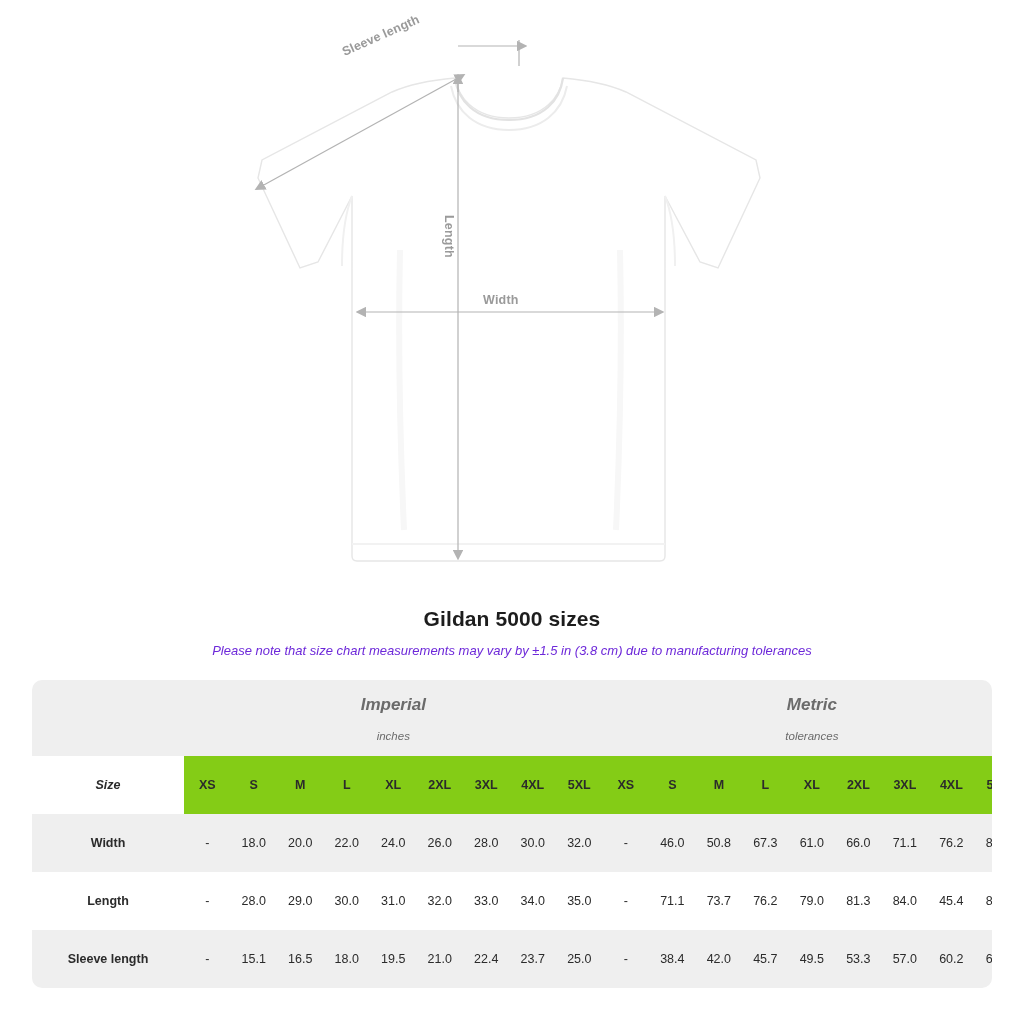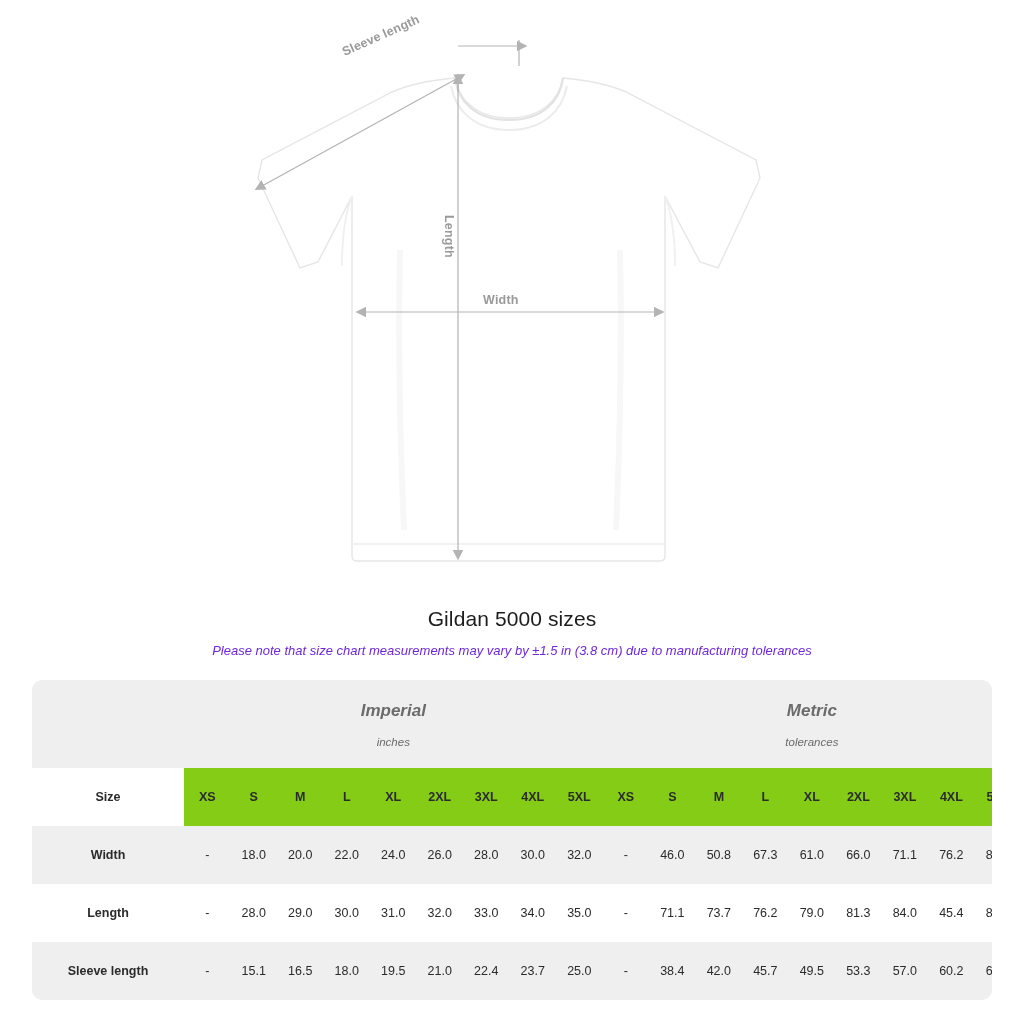--- a/index.html
+++ b/index.html
@@ -57,21 +57,21 @@
     top: 293px;
   }
 
   
   .title-block {
     text-align: center;
     margin-top: 22px;
   }
   .chart-title {
     font-size: 21px;
-    font-weight: normal;
+    font-weight: bold;
     color: #1d1d1d;
     letter-spacing: .1px;
   }
   .chart-note {
     margin-top: 12px;
     font-size: 13px;
     font-style: italic;
     color: #6d28d9;
   }
 
@@ -88,21 +88,21 @@
     font-size: 12.5px;
   }
   table.size-table td,
   table.size-table th {
     text-align: center;
     vertical-align: middle;
     border: none;
     padding: 0;
   }
   .unit-row td {
-    height: 88px;
+    height: 76px;
     background: #efefef;
   }
   .unit-row td.unit-cell {
     background: #efefef;
   }
   .unit-name {
     font-size: 17px;
     font-weight: bold;
     font-style: italic;
     color: #6b6b6b;
@@ -116,20 +116,21 @@
 
   .head-row td {
     height: 58px;
     background: #84cc16;
     font-weight: bold;
     font-size: 12.5px;
     color: #2b2b2b;
   }
   .head-row td.rowhead {
     background: #ffffff;
+    font-style: italic;
   }
 
   .data-row td {
     height: 58px;
     font-size: 12.5px;
     color: #2b2b2b;
   }
   .data-row.shaded td { background: #efefef; }
   .data-row.plain td { background: #ffffff; }
   .rowhead {

